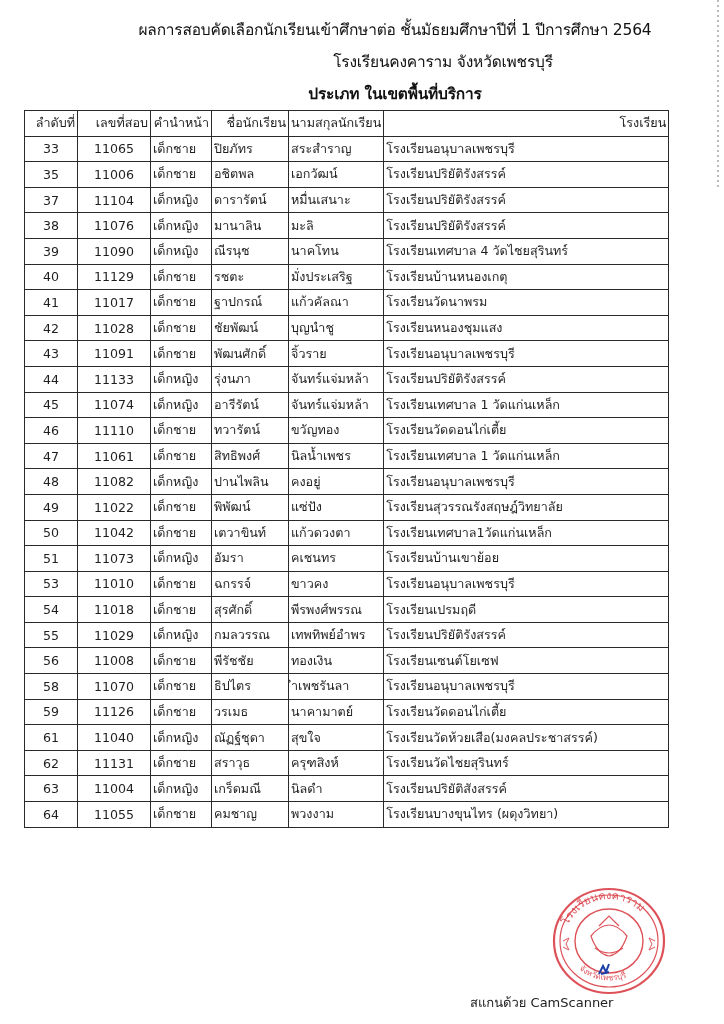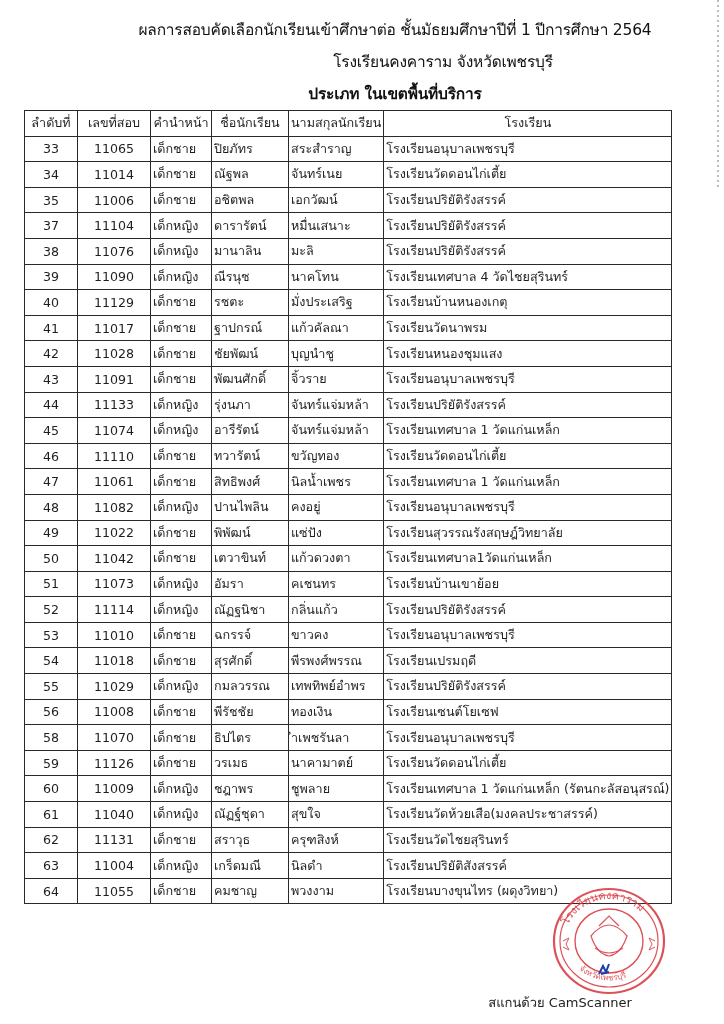--- a/index.html
+++ b/index.html
@@ -20,30 +20,30 @@
     background:repeating-linear-gradient(to bottom,#bbb 0 2px,transparent 2px 5px);
   }
   table {
     position:absolute; left:24px; top:110px; border-collapse:collapse;
     font-size:12.6px; table-layout:fixed;
   }
   th, td {
     border:1.4px solid #2a2a2a; height:24.6px; padding:0 2px; white-space:nowrap; overflow:hidden;
     font-weight:normal; color:#1e1e1e;
   }
-  th { text-align:center;margin-top:8px; }
+  th { text-align:right;margin-top:8px; }
   td.c { text-align:center; }
   td.l { text-align:left; padding-left:2px; }
   col.c1 { width:53px; } col.c2 { width:73px; } col.c3 { width:61px; }
   col.c4 { width:77px; } col.c5 { width:92px; } col.c6 { width:285px; }
   .stamp {
     position:absolute; left:551px; top:886px; width:116px; height:110px;
   }
   .footer {
-    position:absolute; left:470px; top:992px; width:180px; text-align:center; font-size:13px; color:#222;
+    position:absolute; left:470px; top:992px; width:180px; text-align:left; font-size:13px; color:#222;
   }
 </style>
 </head>
 <body>
 
 <div class="title t1">ผลการสอบคัดเลือกนักเรียนเข้าศึกษาต่อ ชั้นมัธยมศึกษาปีที่ 1 ปีการศึกษา 2564</div>
 <div class="title t2">โรงเรียนคงคาราม จังหวัดเพชรบุรี</div>
 <div class="title t3">ประเภท ในเขตพื้นที่บริการ</div>
 <div class="edge-dots"></div>
 
@@ -69,28 +69,20 @@
   <tbody id="tbody">
       <tr>
         <td class="c">33</td>
         <td class="c">11065</td>
         <td class="l">เด็กชาย</td>
         <td class="l">ปิยภัทร</td>
         <td class="l">สระสำราญ</td>
         <td class="l">โรงเรียนอนุบาลเพชรบุรี</td>
       </tr>
       <tr>
-        <td class="c">34</td>
-        <td class="c">11014</td>
-        <td class="l">เด็กชาย</td>
-        <td class="l">ณัฐพล</td>
-        <td class="l">จันทร์เนย</td>
-        <td class="l">โรงเรียนวัดดอนไก่เตี้ย</td>
-      </tr>
-      <tr>
         <td class="c">35</td>
         <td class="c">11006</td>
         <td class="l">เด็กชาย</td>
         <td class="l">อชิตพล</td>
         <td class="l">เอกวัฒน์</td>
         <td class="l">โรงเรียนปริยัติรังสรรค์</td>
       </tr>
       <tr>
         <td class="c">37</td>
         <td class="c">11104</td>
@@ -205,28 +197,20 @@
       </tr>
       <tr>
         <td class="c">51</td>
         <td class="c">11073</td>
         <td class="l">เด็กหญิง</td>
         <td class="l">อัมรา</td>
         <td class="l">คเชนทร</td>
         <td class="l">โรงเรียนบ้านเขาย้อย</td>
       </tr>
       <tr>
-        <td class="c">52</td>
-        <td class="c">11114</td>
-        <td class="l">เด็กหญิง</td>
-        <td class="l">ณัฏฐนิชา</td>
-        <td class="l">กลิ่นแก้ว</td>
-        <td class="l">โรงเรียนปริยัติรังสรรค์</td>
-      </tr>
-      <tr>
         <td class="c">53</td>
         <td class="c">11010</td>
         <td class="l">เด็กชาย</td>
         <td class="l">ฉกรรจ์</td>
         <td class="l">ขาวคง</td>
         <td class="l">โรงเรียนอนุบาลเพชรบุรี</td>
       </tr>
       <tr>
         <td class="c">54</td>
         <td class="c">11018</td>
@@ -259,28 +243,20 @@
         <td class="l">ำเพชรันลา</td>
         <td class="l">โรงเรียนอนุบาลเพชรบุรี</td>
       </tr>
       <tr>
         <td class="c">59</td>
         <td class="c">11126</td>
         <td class="l">เด็กชาย</td>
         <td class="l">วรเมธ</td>
         <td class="l">นาคามาตย์</td>
         <td class="l">โรงเรียนวัดดอนไก่เตี้ย</td>
-      </tr>
-      <tr>
-        <td class="c">60</td>
-        <td class="c">11009</td>
-        <td class="l">เด็กหญิง</td>
-        <td class="l">ชฎาพร</td>
-        <td class="l">ชูพลาย</td>
-        <td class="l">โรงเรียนเทศบาล 1 วัดแก่นเหล็ก (รัตนกะลัสอนุสรณ์)</td>
       </tr>
       <tr>
         <td class="c">61</td>
         <td class="c">11040</td>
         <td class="l">เด็กหญิง</td>
         <td class="l">ณัฏฐ์ชุดา</td>
         <td class="l">สุขใจ</td>
         <td class="l">โรงเรียนวัดห้วยเสือ(มงคลประชาสรรค์)</td>
       </tr>
       <tr>

